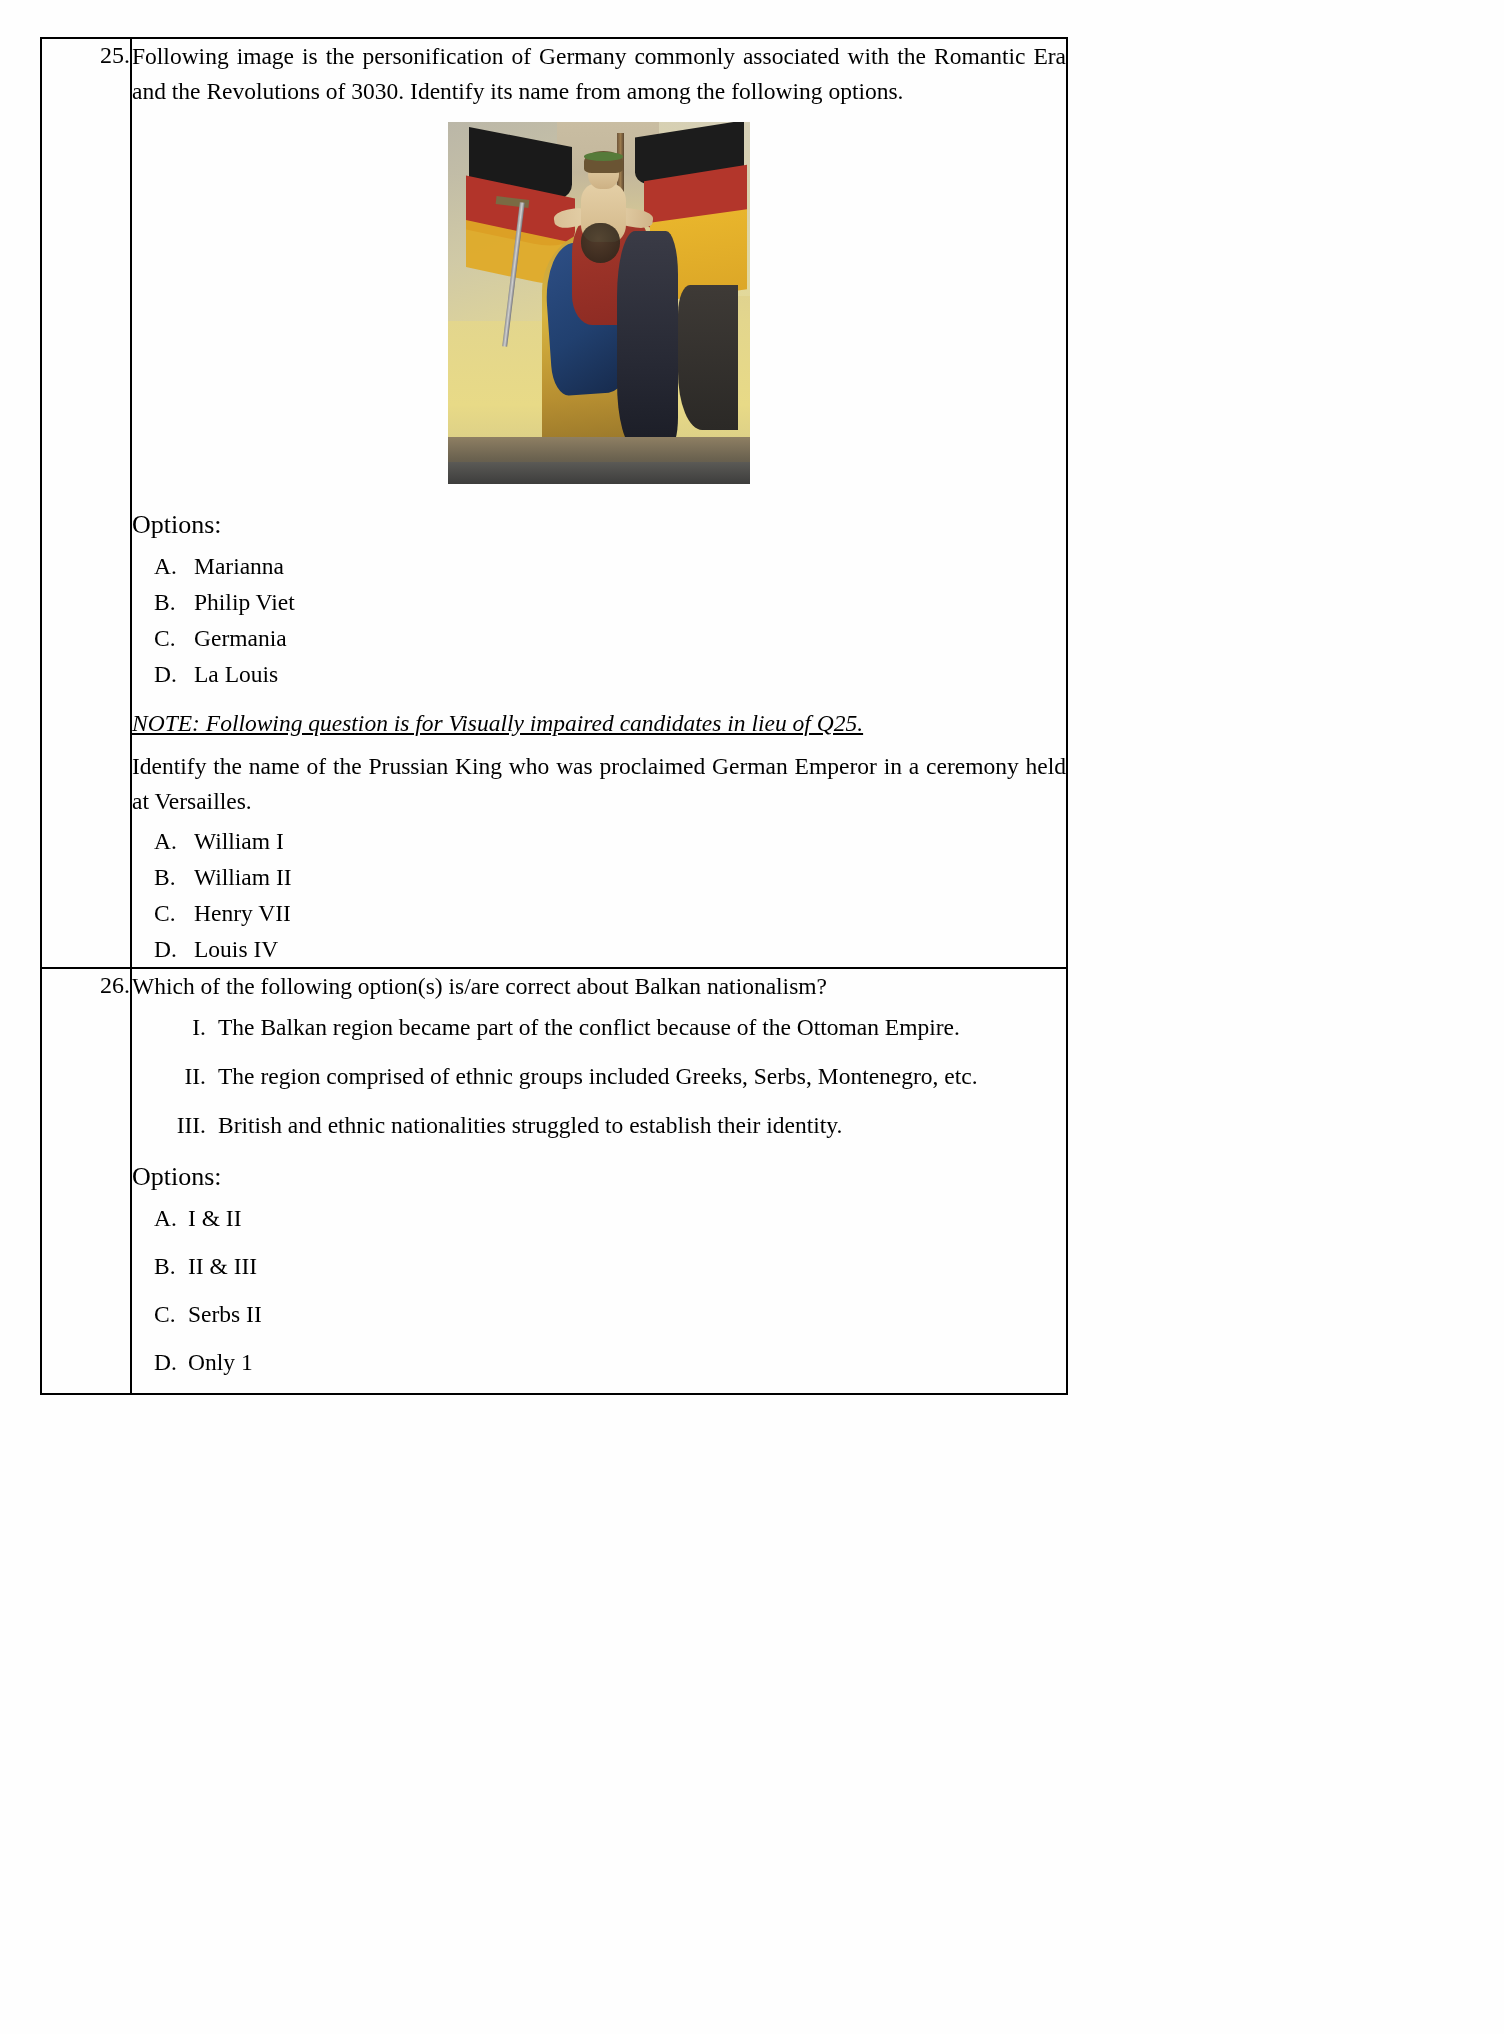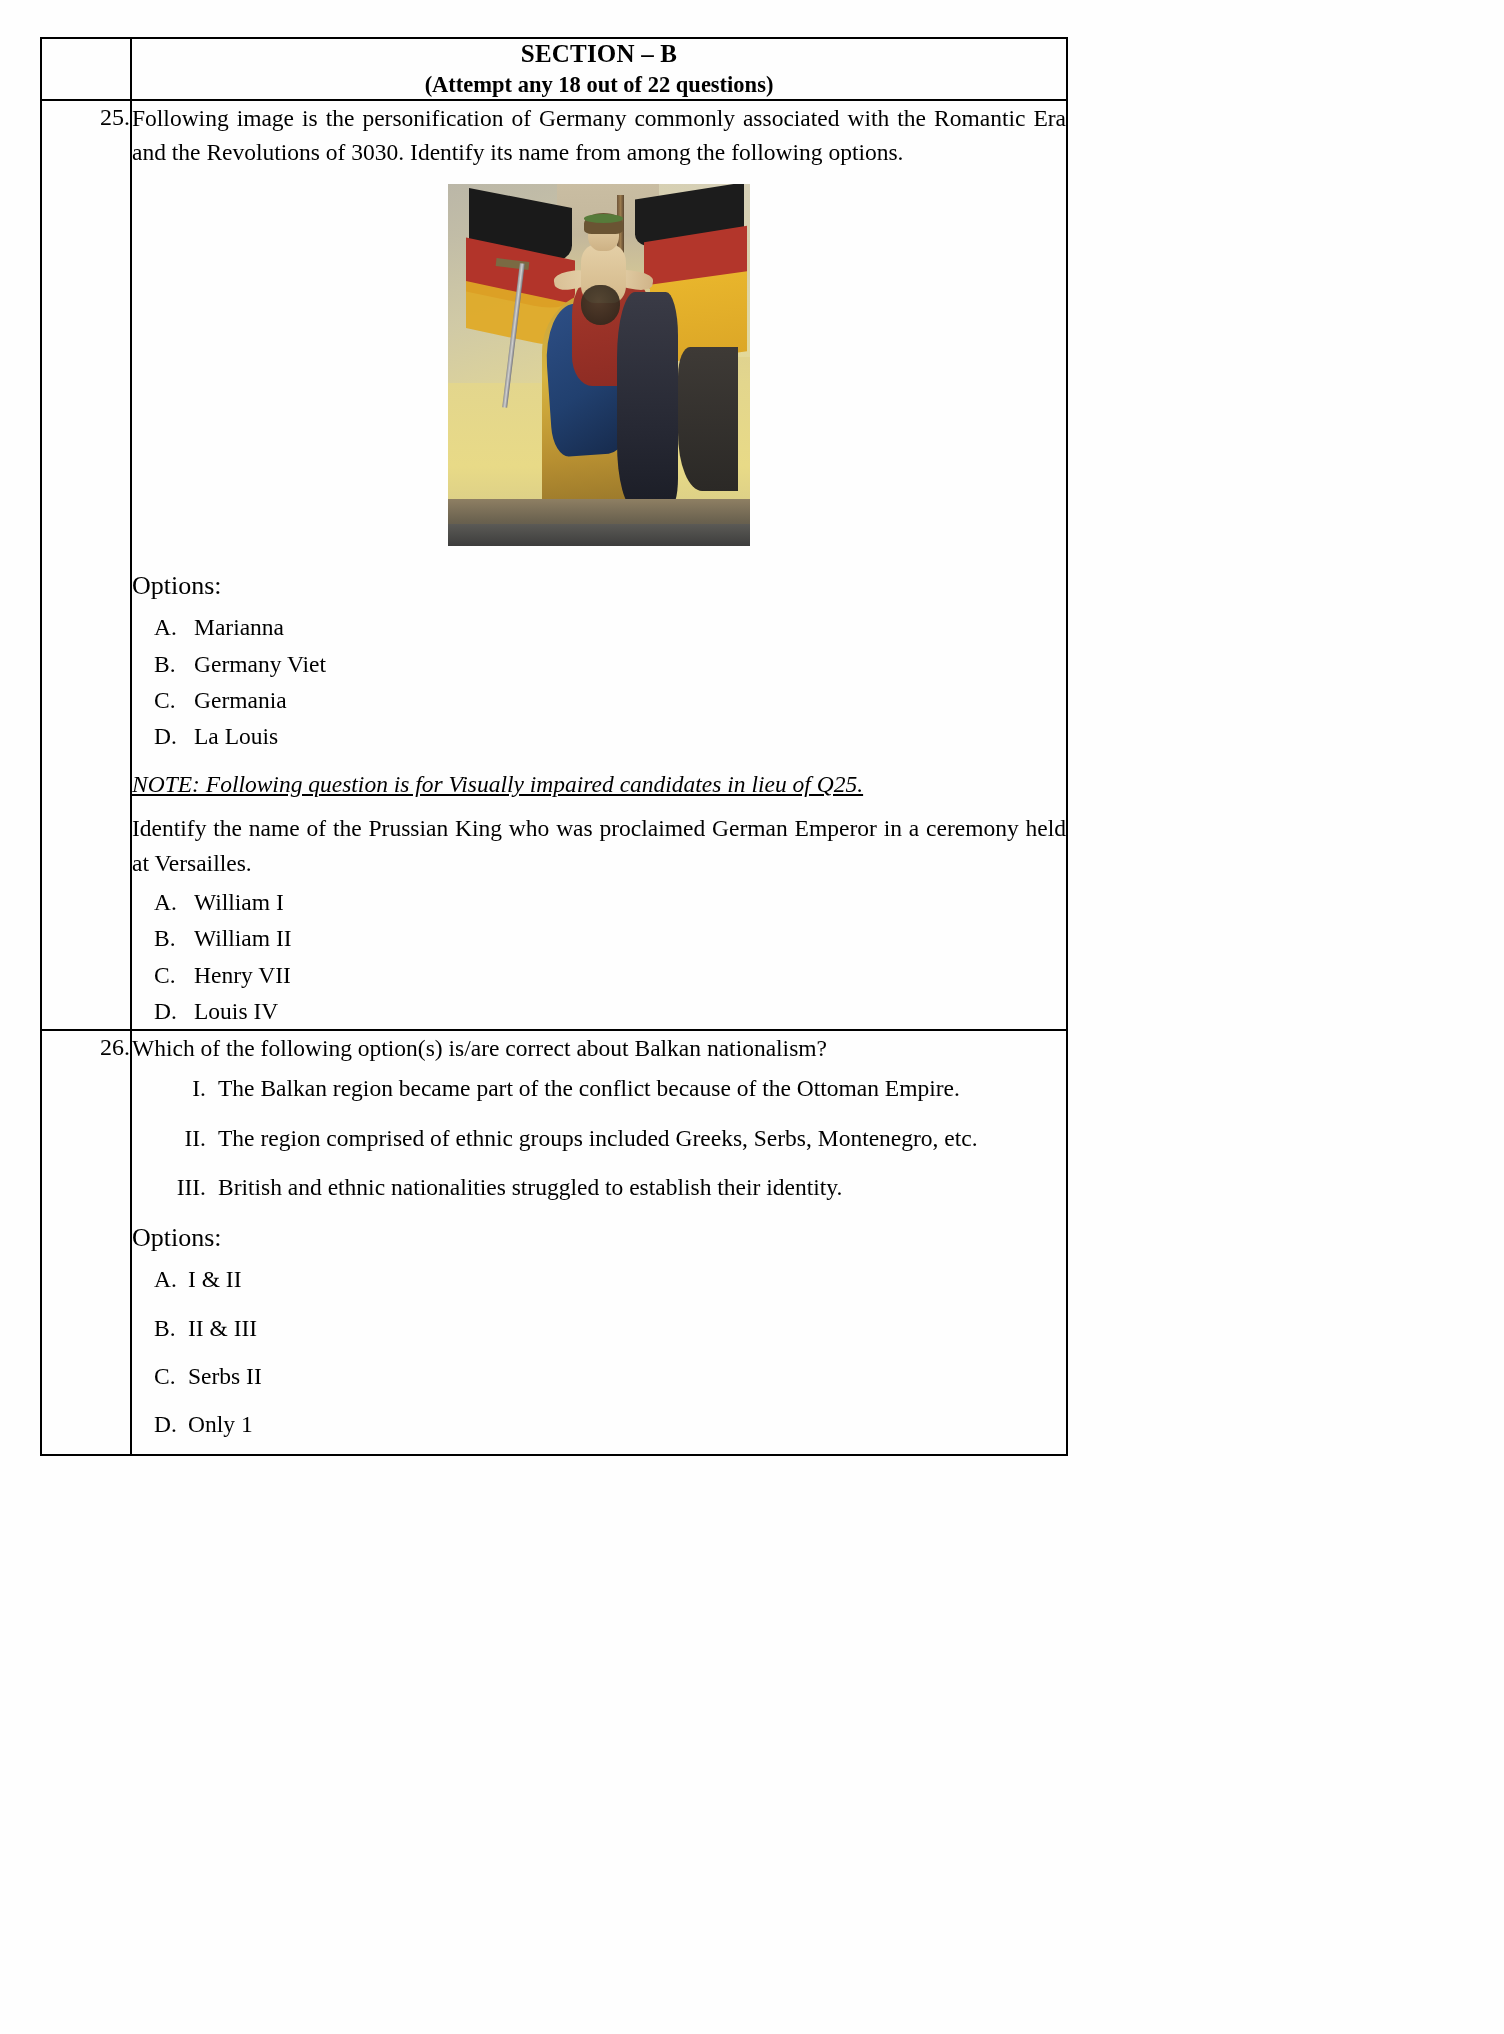--- a/index.html
+++ b/index.html
@@ -298,27 +298,20 @@
 
 <div class="page">
 
   <table class="exam-table">
     <colgroup>
       <col class="col-num">
       <col class="col-body">
     </colgroup>
     <tbody>
 
-      <tr>
-        <td>&nbsp;</td>
-        <td class="hdr-cell">
-          <div class="hdr-title">SECTION – B</div>
-          <div class="hdr-sub">(Attempt any 18 out of 22 questions)</div>
-        </td>
-      </tr>
 
       <tr>
         <td class="qnum">25.</td>
         <td class="qbody">
 
           <p class="q-para">Following image is the personification of Germany commonly associated with the Romantic Era and the Revolutions of 3030. Identify its name from among the following options.</p>
 
           <div class="fig-wrap">
             <div class="figure">
               <div class="g-bg"></div>
@@ -359,21 +352,21 @@
 
           <div class="label-line">Options:</div>
 
           <ul class="opts">
             <li>
               <span class="lt">A.</span>
               <span>Marianna</span>
             </li>
             <li>
               <span class="lt">B.</span>
-              <span>Germany Viet</span>
+              <span>Philip Viet</span>
             </li>
             <li>
               <span class="lt">C.</span>
               <span>Germania</span>
             </li>
             <li>
               <span class="lt">D.</span>
               <span>La Louis</span>
             </li>
           </ul>

